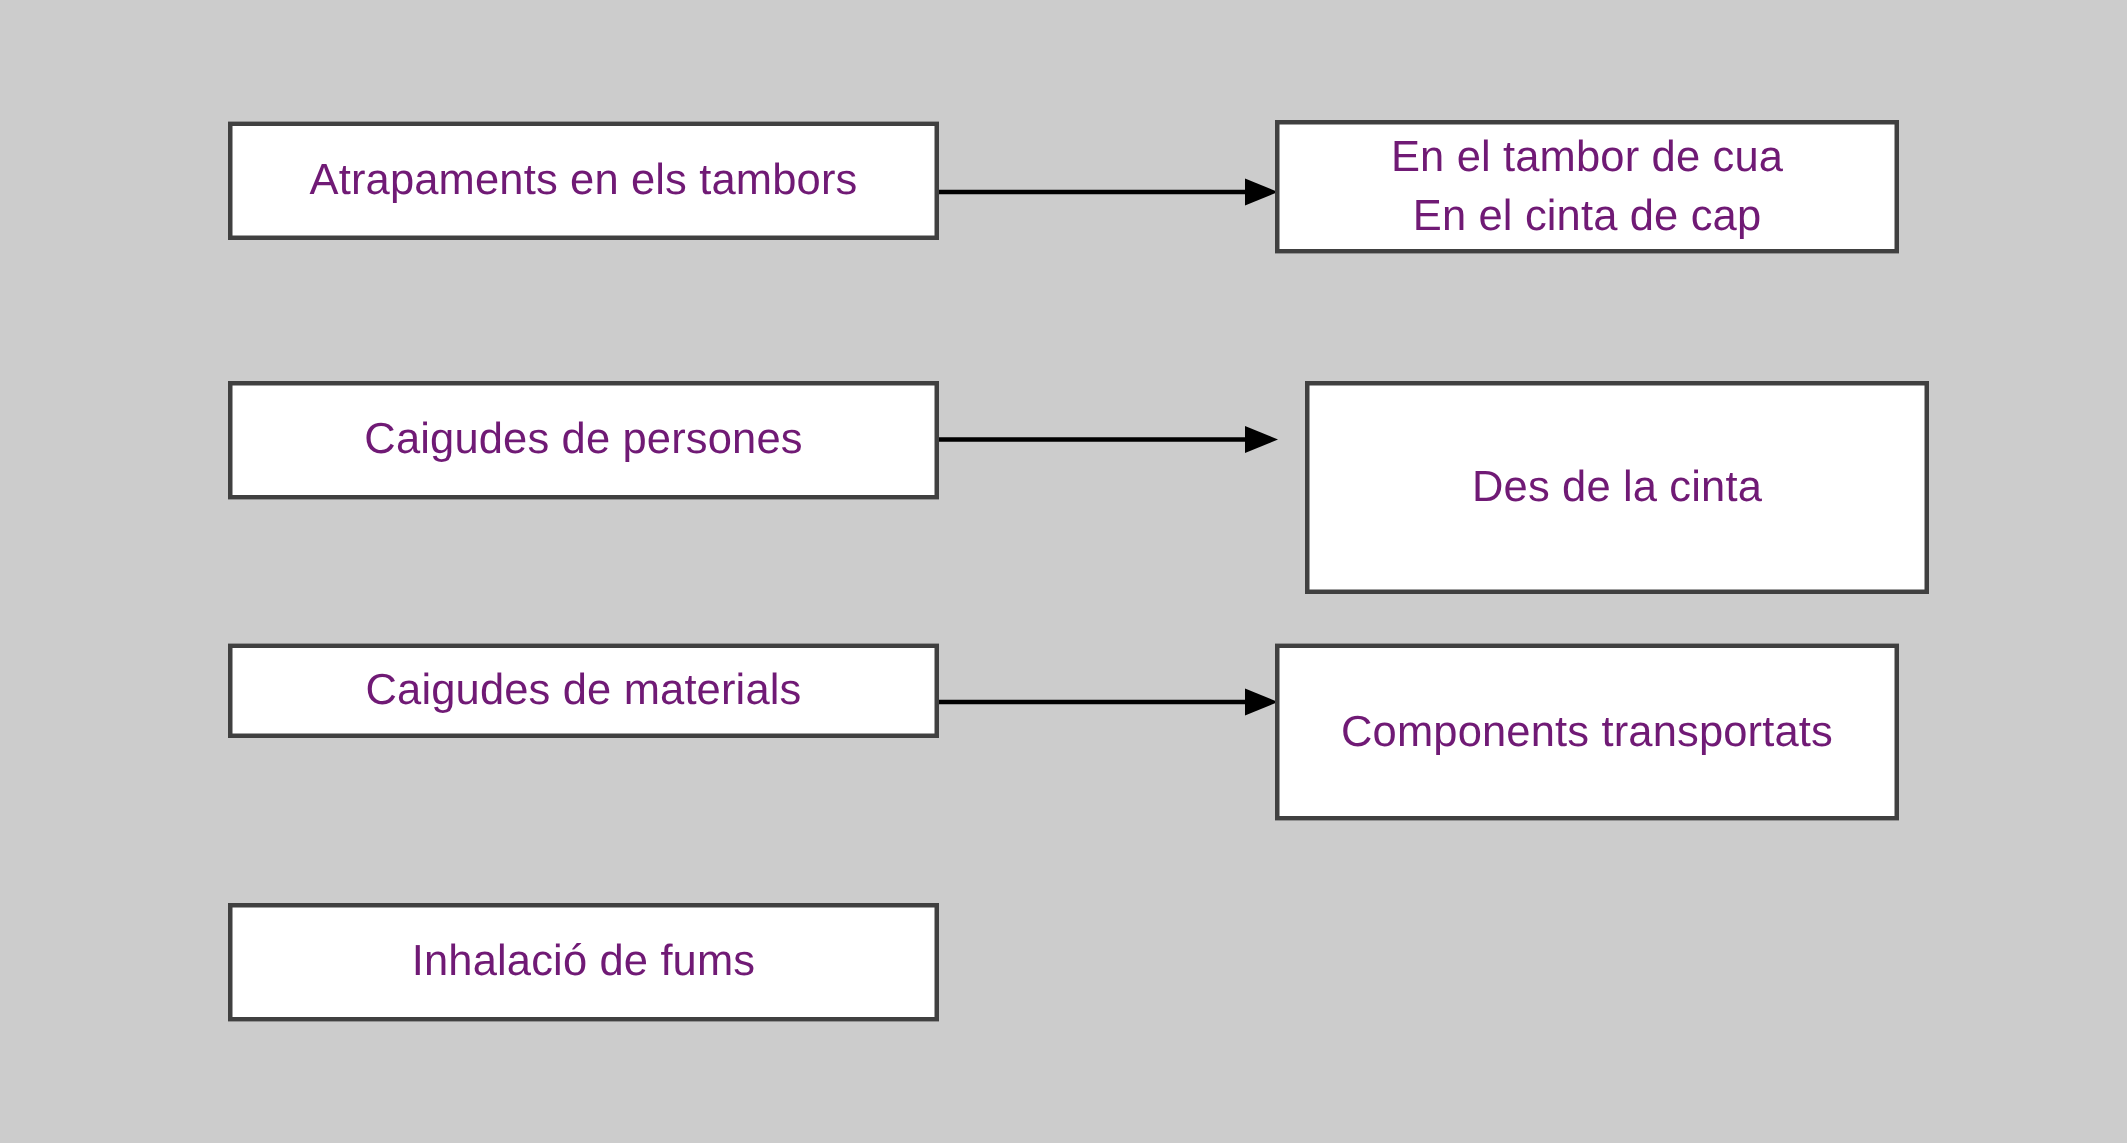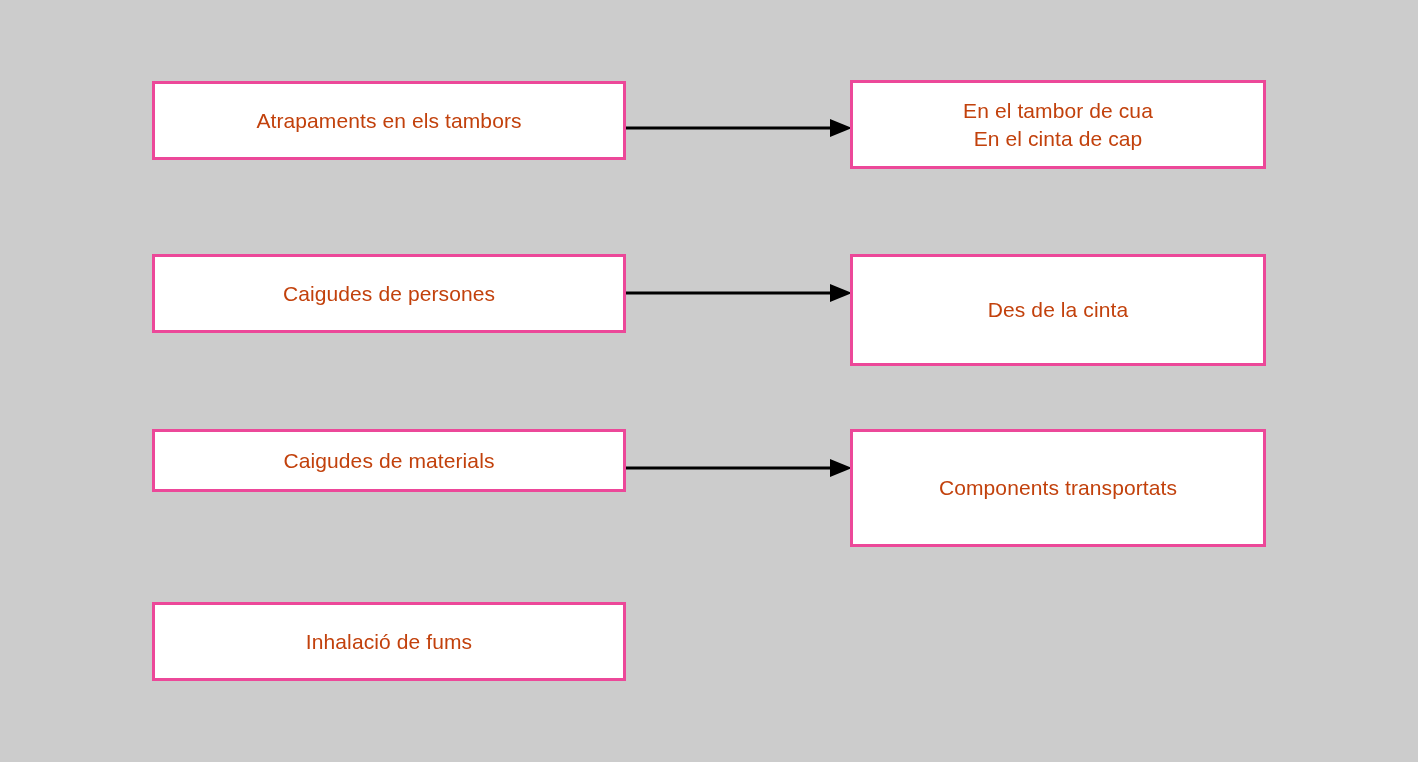--- a/index.html
+++ b/index.html
@@ -14,29 +14,29 @@
     overflow: hidden;
   }
   #canvas {
     position: relative;
     width: 1418px;
     height: 762px;
   }
   .node {
     position: absolute;
     background: #ffffff;
-    border: 3px solid #ec4899;
+    border: 3px solid #404040;
     box-sizing: border-box;
     display: flex;
     flex-direction: column;
     align-items: center;
     justify-content: center;
     text-align: center;
-    color: #c2410c;
-    font-size: 21px;
+    color: #701a75;
+    font-size: 29px;
     line-height: 1.33;
     font-weight: 400;
     letter-spacing: 0.1px;
   }
   .node .line {
     display: block;
     white-space: nowrap;
   }
   .connector {
     position: absolute;
@@ -49,21 +49,21 @@
   }
   
   .cause { left: 152px; width: 474px; }
   .detail { left: 850px; width: 416px; }
 
   #node-cause-1  { top: 81px;  height: 79px; }
   #node-detail-1 { top: 80px;  height: 89px; }
   #conn-1        { left: 626px; width: 226px; top: 115px; }
 
   #node-cause-2  { top: 254px; height: 79px; }
-  #node-detail-2 { top: 254px; height: 112px; }
+  #node-detail-2 { top: 254px; height: 142px; margin-left: 20px; }
   #conn-2        { left: 626px; width: 226px; top: 280px; }
 
   #node-cause-3  { top: 429px; height: 63px; }
   #node-detail-3 { top: 429px; height: 118px; }
   #conn-3        { left: 626px; width: 226px; top: 455px; }
 
   #node-cause-4  { top: 602px; height: 79px; }
 </style>
 </head>
 <body>

